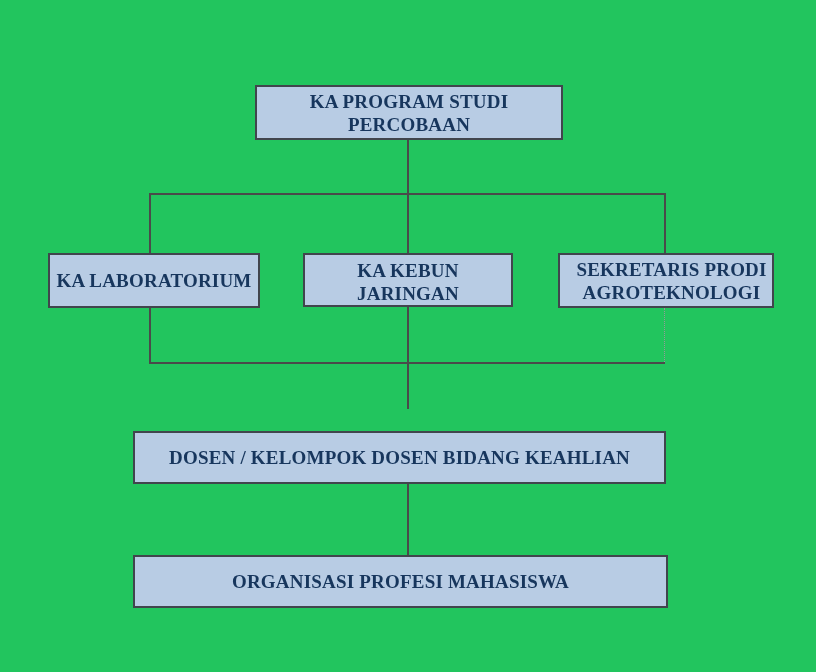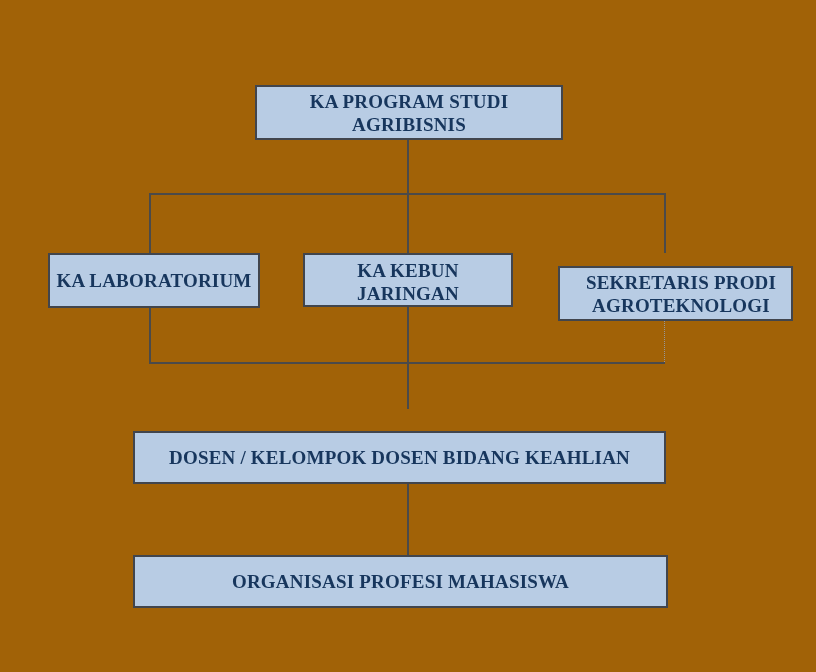--- a/index.html
+++ b/index.html
@@ -4,21 +4,21 @@
 <style>
   html, body {
     margin: 0;
     padding: 0;
     background: #ffffff;
   }
   .canvas {
     position: relative;
     width: 816px;
     height: 672px;
-    background: #a16207;
+    background: #22c55e;
     font-family: "Liberation Serif", "DejaVu Serif", serif;
     overflow: hidden;
   }
   .node {
     position: absolute;
     box-sizing: border-box;
     background: #b8cce4;
     border: 2px solid #41454d;
     color: #17365d;
     font-weight: bold;
@@ -29,21 +29,21 @@
     flex-direction: column;
     align-items: center;
     justify-content: center;
     text-align: center;
   }
   .node span { display: block; white-space: nowrap; }
 
   .node-program     { left: 255px; top: 85px;  width: 308px; height: 55px; }
   .node-lab         { left: 48px;  top: 253px; width: 212px; height: 55px; gap: 26px; }
   .node-kebun       { left: 303px; top: 253px; width: 210px; height: 54px; justify-content: flex-end; }
-  .node-sekretaris  { left: 558px; top: 266px; width: 235px; height: 55px; padding-left: 11px; }
+  .node-sekretaris  { left: 558px; top: 253px; width: 216px; height: 55px; padding-left: 11px; }
   .node-dosen       { left: 133px; top: 431px; width: 533px; height: 53px; }
   .node-organisasi  { left: 133px; top: 555px; width: 535px; height: 53px; }
 
   .vline {
     position: absolute;
     width: 1.5px;
     background: #4a4a4a;
   }
   .hline {
     position: absolute;
@@ -88,21 +88,21 @@
   <div class="vline c-b1-right"></div>
   <div class="vline c-b2-left"></div>
   <div class="vline c-b2-mid"></div>
   <div class="vline-dotted c-b2-right"></div>
   <div class="hline c-bus2"></div>
   <div class="vline c-dosen"></div>
   <div class="vline c-organisasi"></div>
 
   <div class="node node-program">
     <span>KA PROGRAM STUDI</span>
-    <span>AGRIBISNIS</span>
+    <span>PERCOBAAN</span>
   </div>
 
   <div class="node node-lab">
     <span>KA LABORATORIUM</span>
   </div>
 
   <div class="node node-kebun">
     <span>KA KEBUN</span>
     <span>JARINGAN</span>
   </div>

